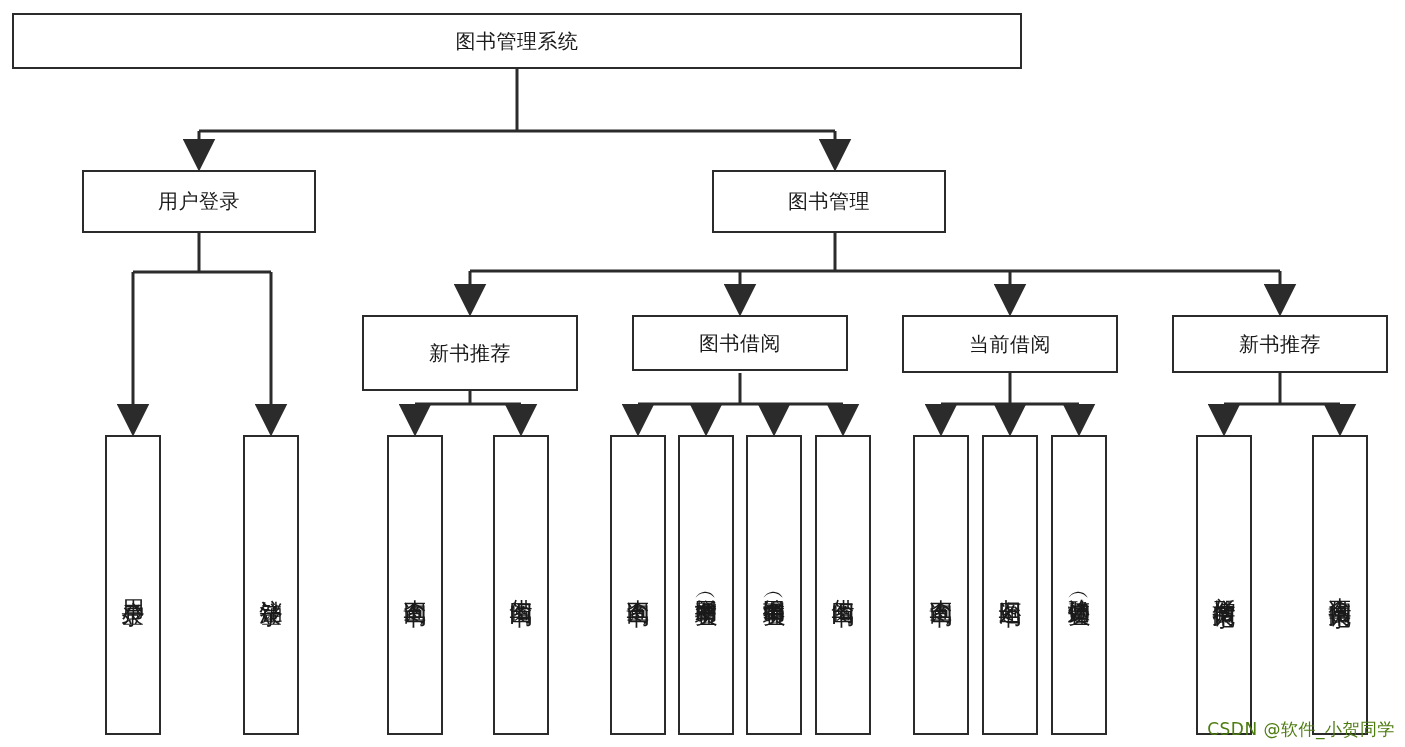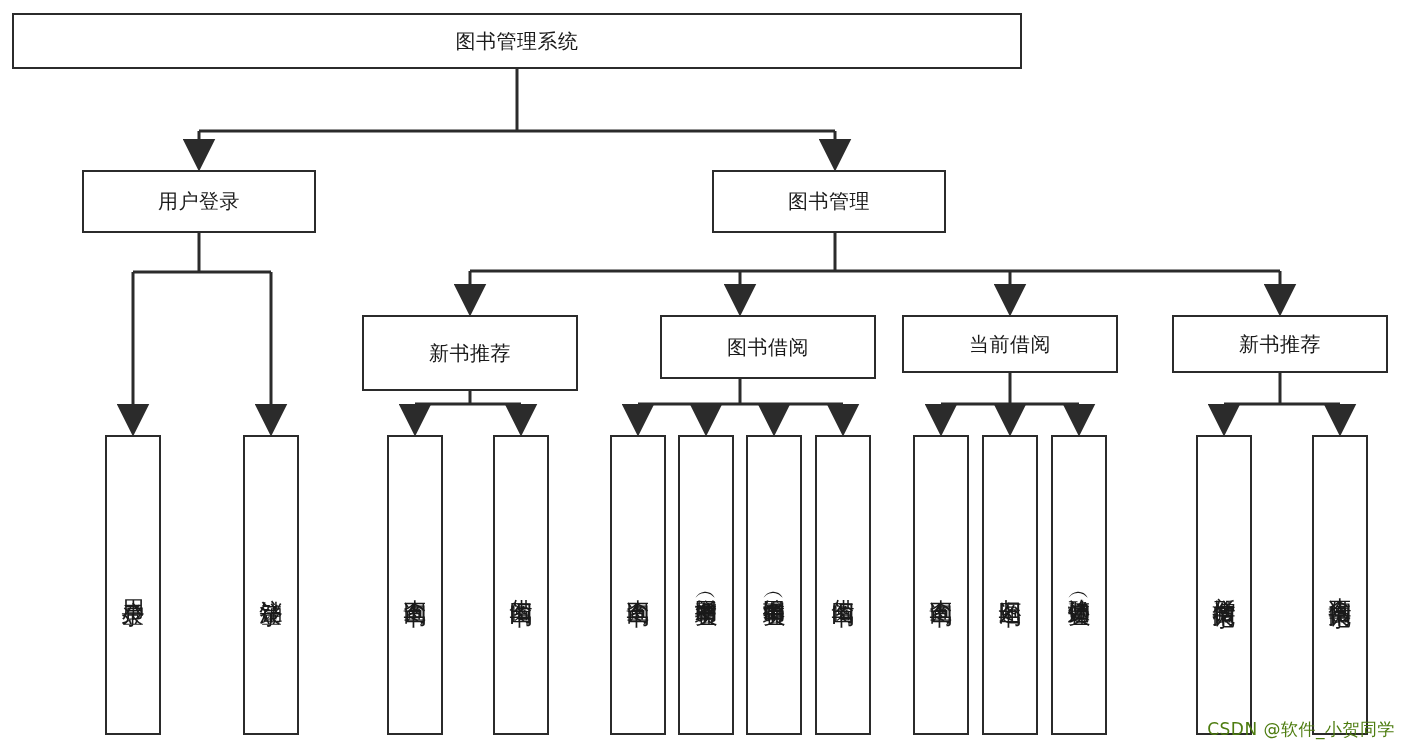--- a/index.html
+++ b/index.html
@@ -130,21 +130,21 @@
   <div class="node horizontal" style="left:82px; top:170px; width:234px; height:63px;">
     <span>用户登录</span>
   </div>
   <div class="node horizontal" style="left:712px; top:170px; width:234px; height:63px;">
     <span>图书管理</span>
   </div>
 
   <div class="node horizontal" style="left:362px; top:315px; width:216px; height:76px;">
     <span>新书推荐</span>
   </div>
-  <div class="node horizontal" style="left:660px; top:315px; width:216px; height:64px;">
+  <div class="node horizontal" style="left:632px; top:315px; width:216px; height:56px;">
     <span>图书借阅</span>
   </div>
   <div class="node horizontal" style="left:902px; top:315px; width:216px; height:58px;">
     <span>当前借阅</span>
   </div>
   <div class="node horizontal" style="left:1172px; top:315px; width:216px; height:58px;">
     <span>新书推荐</span>
   </div>
 
   <div class="node vertical" style="left:105px; top:435px; width:56px; height:300px;">

